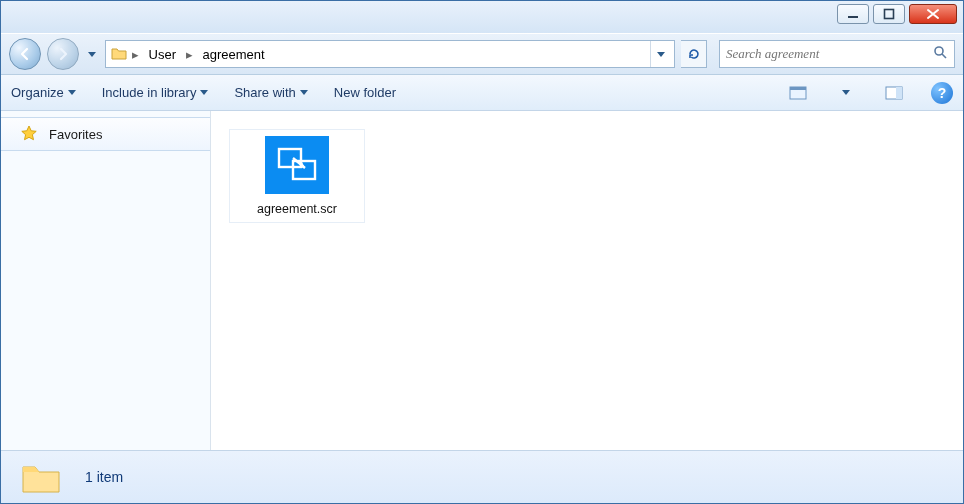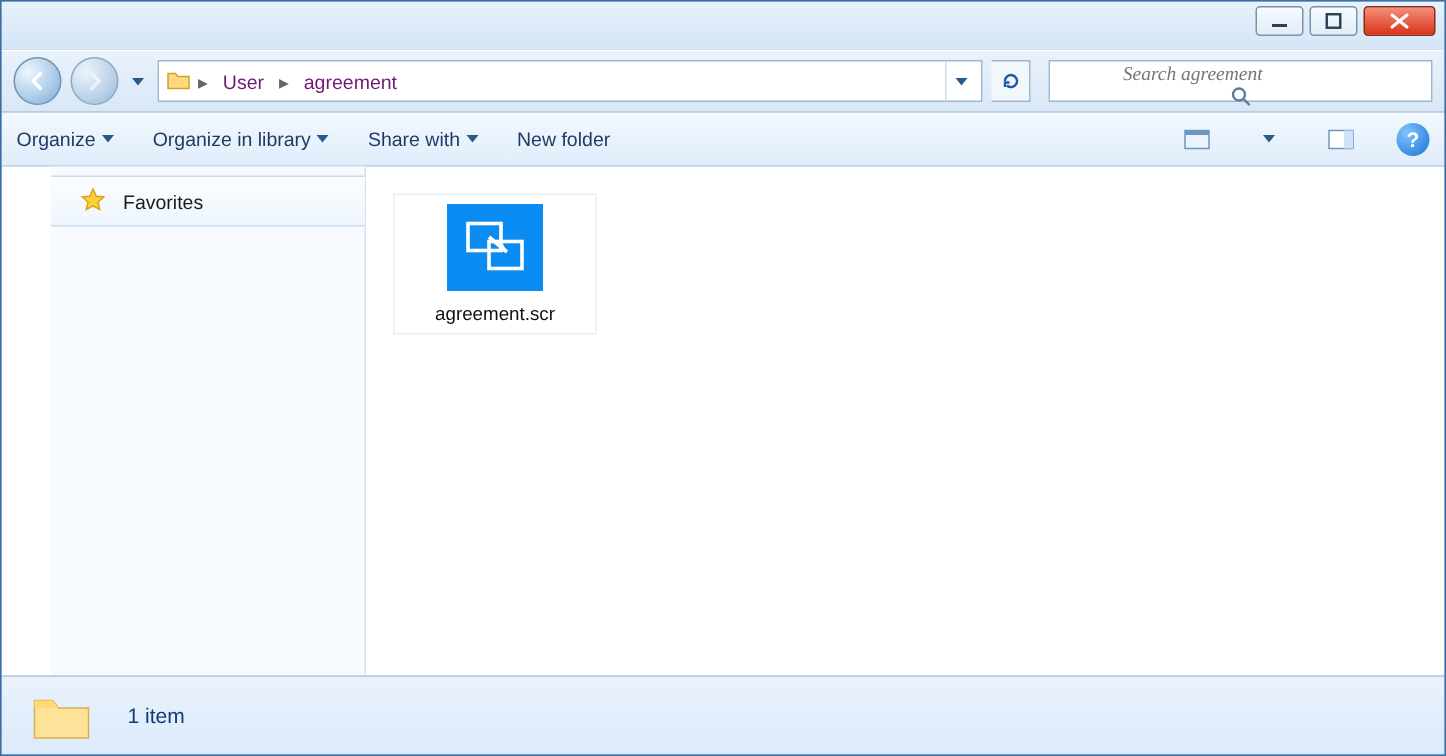--- a/index.html
+++ b/index.html
@@ -12,39 +12,39 @@
 .win-btn.close { width: 48px; background: linear-gradient(#f58f7a,#d9341b); border-color:#8a2a17; color:#fff; }
 .win-btn svg { display:block; }
 
 
 .navrow { height: 42px; background: linear-gradient(#eaf2fb,#d9e7f6); display:flex; align-items:center; padding:0 8px; gap:6px; border-top:1px solid #fff; border-bottom:1px solid #b7cee2; }
 .nav-arrow { width:32px; height:32px; border-radius:50%; background: radial-gradient(circle at 30% 30%, #eef6ff, #a9cbe9 60%, #7ea9cf); border:1px solid #6f94b5; display:flex; align-items:center; justify-content:center; cursor:default; }
 .nav-arrow.disabled { filter: grayscale(20%) opacity(.75); }
 .nav-dd { width:14px; height:32px; display:flex; align-items:center; justify-content:center; color:#4a6; color:#2a5a8a; }
 .address { flex:1; height:28px; background:#fff; border:1px solid #9db8d2; display:flex; align-items:center; padding:0 4px; gap:2px; }
 .address .folder-ic { width:18px; height:18px; }
-.crumb { padding:3px 6px; color:#701a75; cursor:default; }
+.crumb { padding:3px 6px; color:#000000; cursor:default; }
 .crumb-sep { color:#666; padding:0 2px; }
 .addr-drop { width:20px; text-align:center; color:#334; border-left:1px solid #cfdbe8; height:100%; display:flex; align-items:center; justify-content:center; cursor:default; }
 .refresh { width:26px; height:28px; border:1px solid #9db8d2; border-left:none; background:#f2f7fc; display:flex; align-items:center; justify-content:center; color:#1e5aa8; cursor:default; }
-.search { width:256px; height:28px; border:1px solid #9db8d2; background:#fff; display:flex; align-items:center; padding:0 6px; margin-left:6px;flex-direction:column; }
+.search { width:236px; height:28px; border:1px solid #9db8d2; background:#fff; display:flex; align-items:center; padding:0 6px; margin-left:6px; }
 .search input { flex:1; border:none; outline:none; font: italic 13px "Segoe UI"; color:#777; background:transparent; }
 .search .sicon { color:#5a7aa0; }
 
 
 .toolbar { height: 36px; background: linear-gradient(#f3f8fe,#e0edfa); border-bottom:1px solid #c3d5e8; display:flex; align-items:center; padding:0 10px; gap:26px; color:#1f3b66; }
 .tb-btn { display:flex; align-items:center; gap:4px; cursor:default;justify-content:flex-end; }
 .tb-btn .dd { font-size:9px; color:#2a5a8a; }
 .toolbar .spacer { flex:1; }
 .tb-icon { width:22px; height:22px; display:flex; align-items:center; justify-content:center; border:1px solid transparent; border-radius:2px; cursor:default; }
 .tb-help { width:22px; height:22px; border-radius:50%; background:radial-gradient(circle at 30% 30%, #7fc3ff,#1b74d6); color:#fff; display:flex; align-items:center; justify-content:center; font-weight:bold; font-size:14px; cursor:default; }
 
 
 .main { flex:1; display:flex; background:#fff; min-height:0; }
-.sidebar { width:210px; border-right:1px solid #d9e3ed; background:#f7fbff; padding:6px 0 6px 0; display:flex; flex-direction:column; gap:18px;margin-left:33px; }
+.sidebar { width:210px; border-right:1px solid #d9e3ed; background:#f7fbff; padding:6px 0 6px 0; display:flex; flex-direction:column; gap:18px; }
 .side-item { display:flex; align-items:center; gap:10px; padding:6px 10px 6px 18px; color:#1a1a1a; cursor:default; }
 .side-item.selected { background:linear-gradient(#fcfdff,#eef5fe); border:1px solid #c8dbef; border-left:none; border-right:none; }
 .side-item .ic { width:20px; height:20px; flex:0 0 20px; display:flex; align-items:center; justify-content:center; }
 
 .content { flex:1; padding:18px; display:flex; align-content:flex-start; flex-wrap:wrap; overflow:auto; }
 .file-tile { width:136px; display:flex; flex-direction:column; align-items:center; gap:8px; padding:6px; border:1px solid #e6eef7; cursor:default; }
 .file-thumb { width:64px; height:58px; background:#0b8cf2; display:flex; align-items:center; justify-content:center; }
 .file-label { font-size:12.5px; color:#111; text-align:center; }
 
 
@@ -123,21 +123,21 @@
     </span>
   </div>
 </div>
 
 <div class="toolbar">
   <div class="tb-btn">
       <span>Organize</span>
       <span class="dd tri-down"></span>
     </div>
   <div class="tb-btn">
-      <span>Organize in library</span>
+      <span>Include in library</span>
       <span class="dd tri-down"></span>
     </div>
   <div class="tb-btn">
       <span>Share with</span>
       <span class="dd tri-down"></span>
     </div>
   <div class="tb-btn">
       <span>New folder</span>
     </div>
   <div class="spacer"></div>

